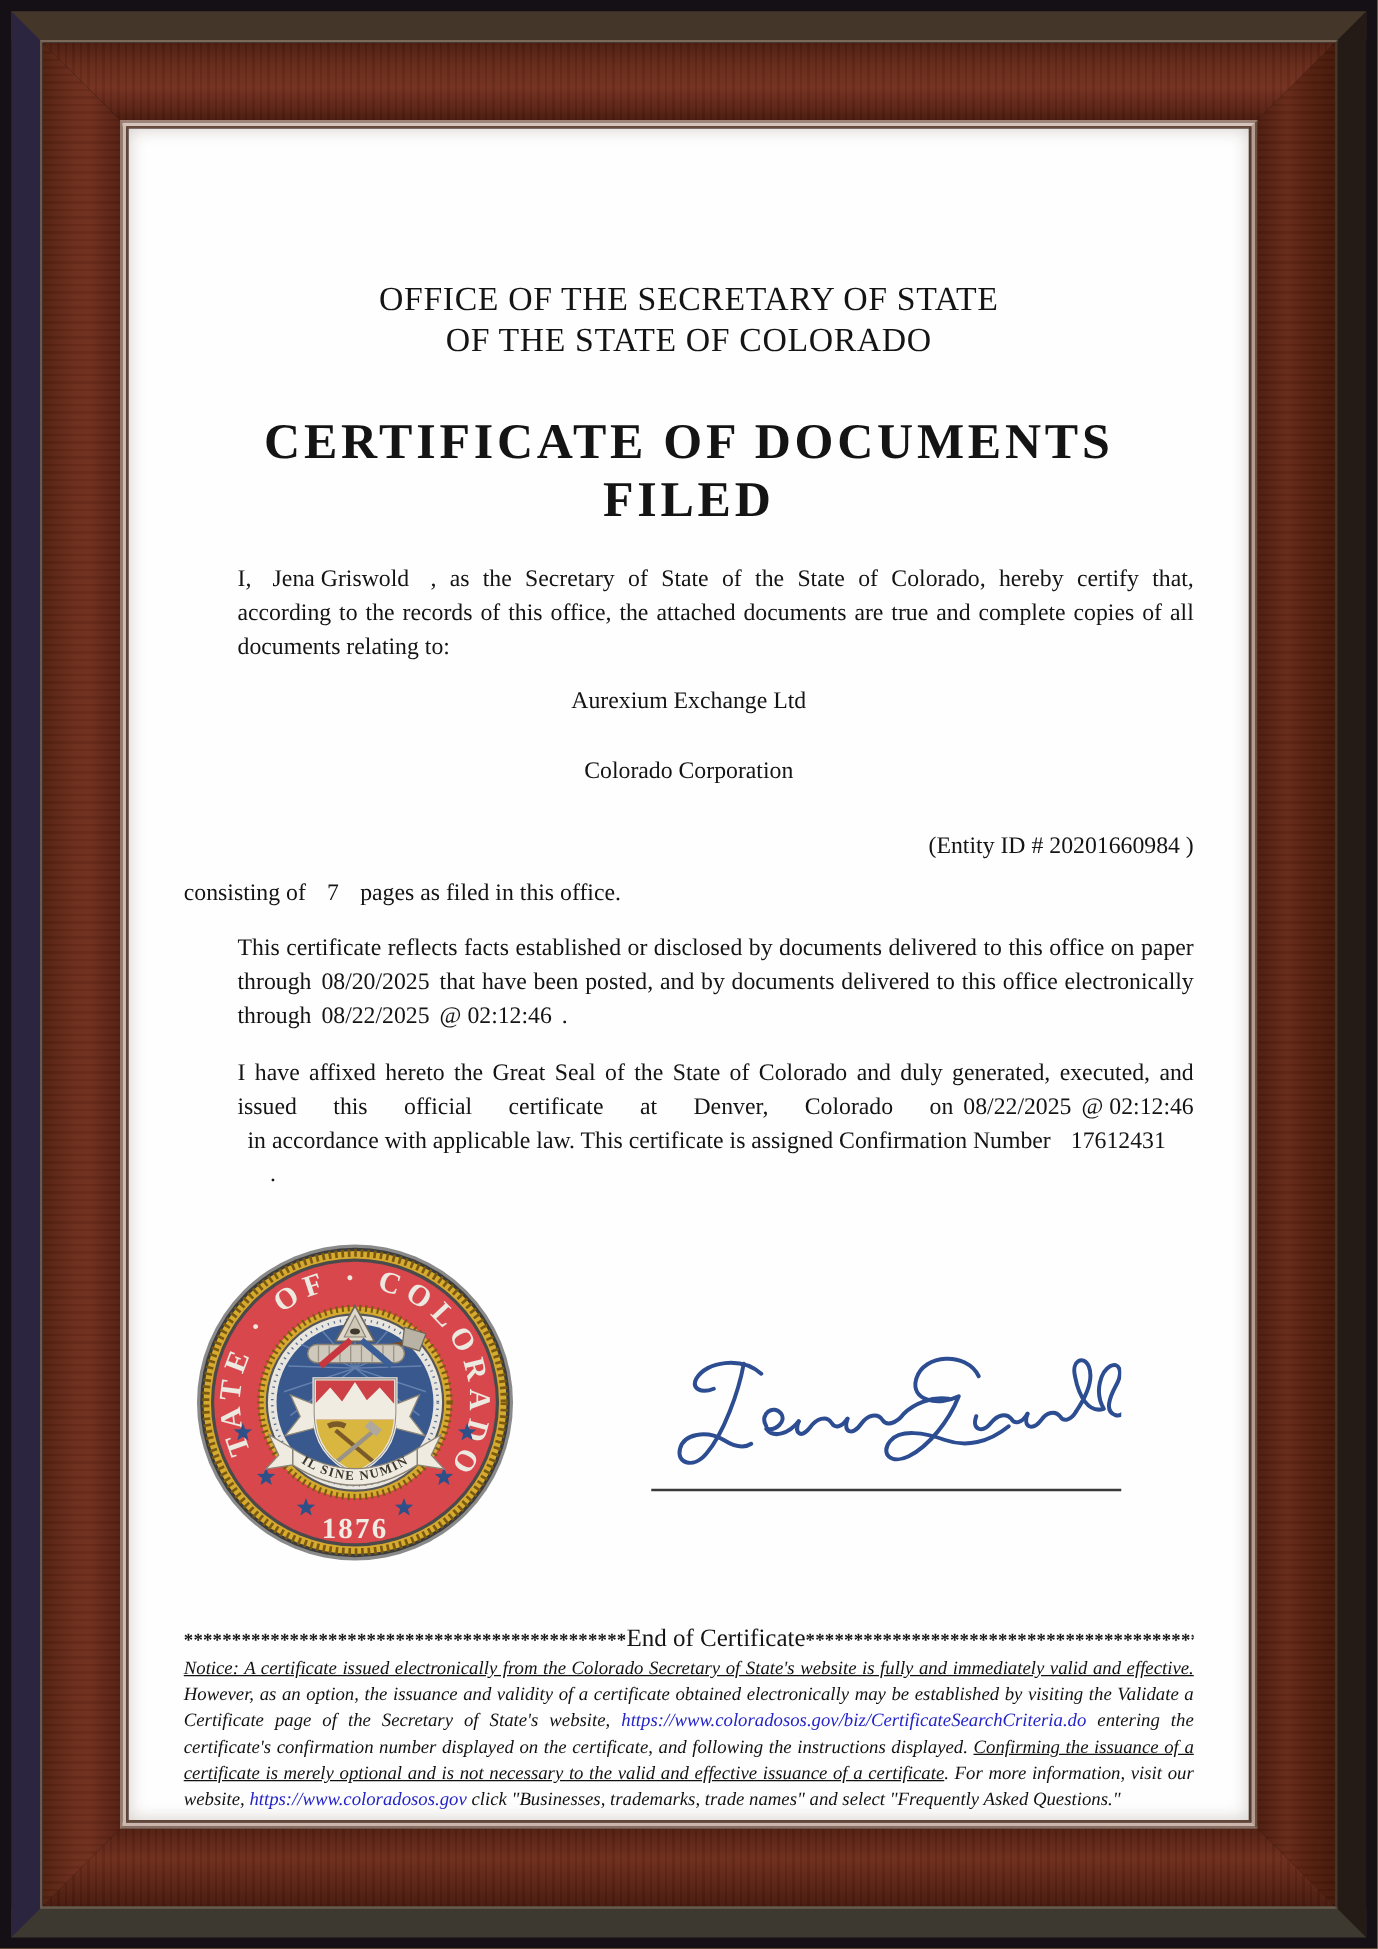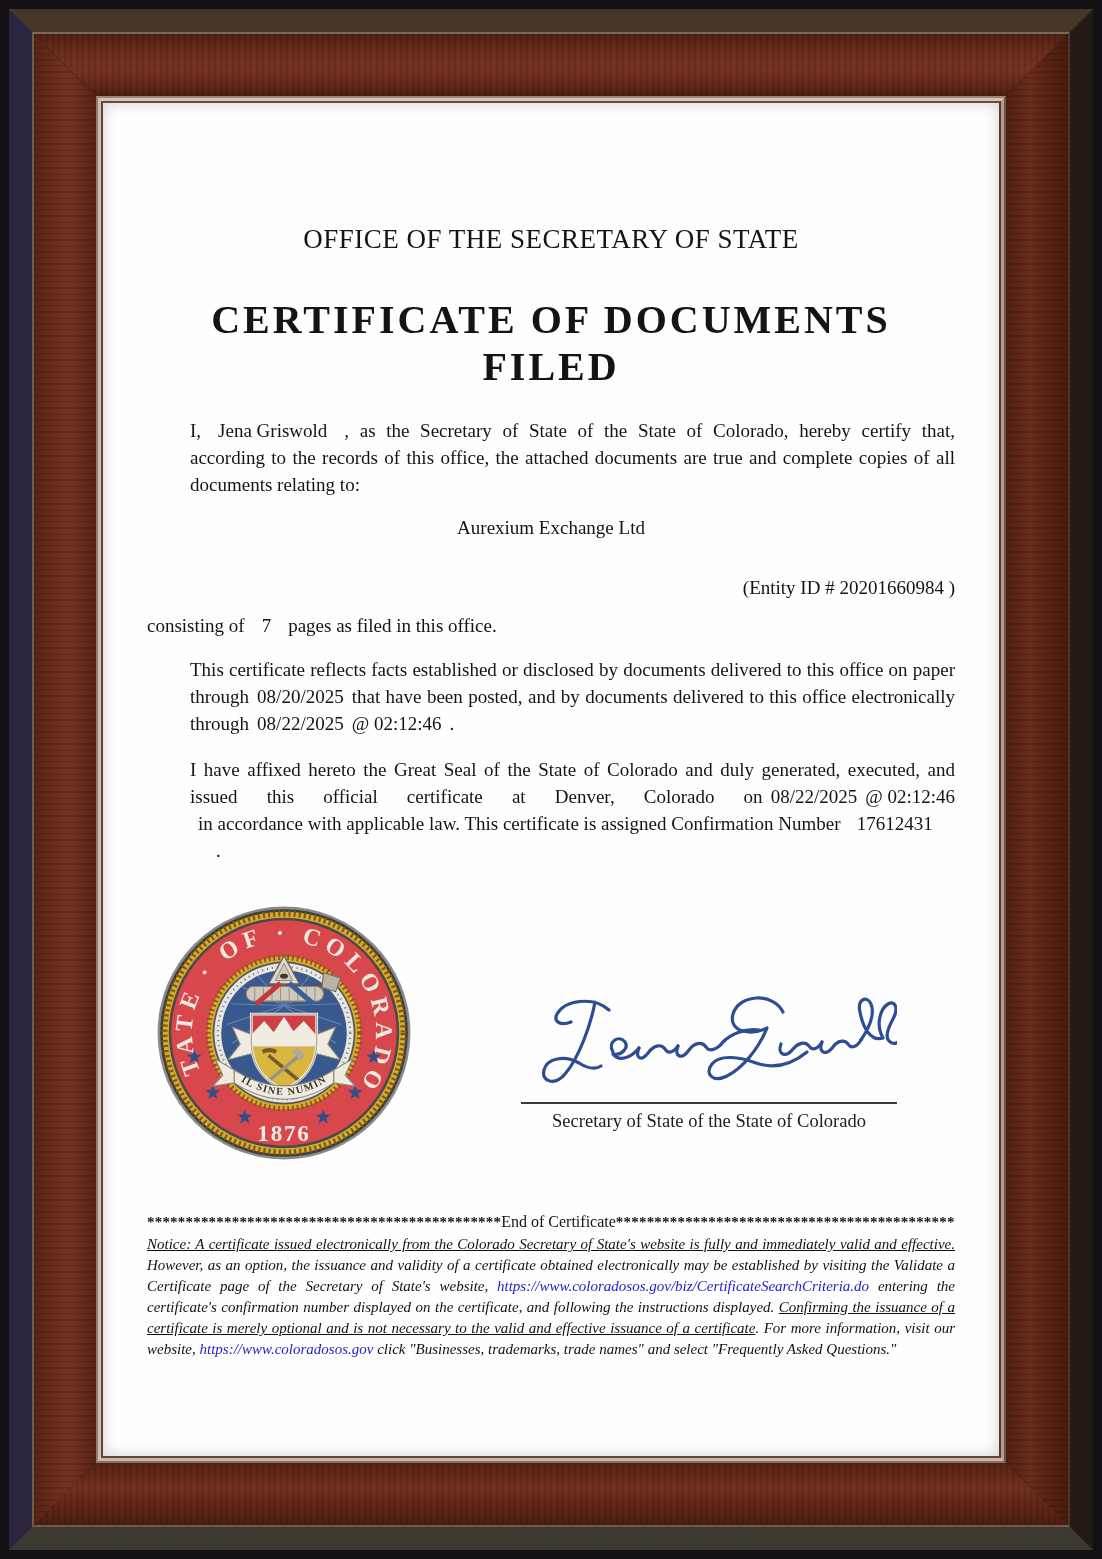--- a/index.html
+++ b/index.html
@@ -55,21 +55,21 @@
   .seal-sig{display:flex;align-items:flex-start;margin-top:40px;}
   .seal-wrap{width:258px;height:258px;margin-left:8px;flex:0 0 auto;}
   .sig-block{width:376px;margin-left:auto;margin-right:58px;margin-top:76px;
              display:flex;flex-direction:column;}
   .sig-svg{width:376px;height:122px;display:block;}
   .sig-line{border:none;border-top:2px solid #3a3a3a;margin:0;width:100%;}
   .sig-label{text-align:center;font-size:18.5px;margin-top:7px;color:#1c1c1c;}
   
   .endline{margin-top:50px;font-size:15px;line-height:20px;text-align:center;
            white-space:nowrap;overflow:hidden;letter-spacing:.2px;font-weight:bold;}
-  .endline .eoc{font-weight:normal;font-size:16px;letter-spacing:0;}
+  .endline .eoc{font-weight:normal;font-size:20px;letter-spacing:0;}
   .notice{margin-top:2px;font-size:15px;line-height:21px;font-style:italic;
           text-align:justify;color:#111;}
   .u{text-decoration:underline;}
   .lnk{color:#2323c8;cursor:pointer;margin-top:41px;}
 </style>
 </head>
 <body>
 
 <div class="stage">
   <div class="band1"></div>
@@ -83,28 +83,30 @@
   </div>
   <div class="lip1"></div>
   <div class="lip2"></div>
   <div class="lip3"></div>
 
   <div class="paper">
     <div class="content">
 
       <div class="hdr">
         <div>OFFICE OF THE SECRETARY OF STATE</div>
+        <div>OF THE STATE OF COLORADO</div>
       </div>
 
       <div class="title">CERTIFICATE OF DOCUMENTS FILED</div>
 
       <p class="body-p p-intro"><span>I,</span><span class="fld gap-lg">Jena Griswold</span><span>, as the Secretary of State of the State of Colorado, hereby certify that, according to the records of this office, the attached documents are true and complete copies of all documents relating to:</span></p>
 
       <div class="c-line c-entity">Aurexium Exchange Ltd</div>
 
+      <div class="c-line c-type">Colorado Corporation</div>
 
       <div class="c-line c-id">(Entity ID # 20201660984 )</div>
 
       <p class="p-consist"><span>consisting of</span><span class="fld gap-lg">7</span><span>pages as filed in this office.</span></p>
 
       <p class="body-p p-reflects"><span>This certificate reflects facts established or disclosed by documents delivered to this office on paper through</span><span class="fld gap">08/20/2025</span><span>that have been posted, and by documents delivered to this office electronically through</span><span class="fld gap">08/22/2025</span><span class="fld">@ 02:12:46</span><span class="fld gap">.</span></p>
 
       <p class="body-p p-affixed"><span>I have affixed hereto the Great Seal of the State of Colorado and duly generated, executed, and issued this official certificate at Denver, Colorado on</span><span class="fld gap">08/22/2025</span><span class="fld">@ 02:12:46</span><span class="fld gap">in accordance with applicable law. This certificate is assigned Confirmation Number</span><span class="fld gap">17612431</span><span class="fld gap-end">.</span></p>
 
       <div class="seal-sig">
@@ -212,21 +214,20 @@
               <path d="M92,72 C86,62 98,54 104,62 C108,68 100,76 92,74 C98,82 110,78 118,68"></path>
               <path d="M118,68 C114,78 120,82 127,73 C132,66 140,63 144,69 C147,74 152,73 157,66"></path>
               <path d="M157,66 C153,77 161,80 168,70 C173,63 181,61 185,67 C188,72 196,70 202,62 C210,54 224,48 238,50"></path>
               <path d="M262,32 C252,12 218,14 212,34 C207,52 230,56 246,48 C238,68 222,88 206,96 C192,103 183,94 191,84 C199,74 219,77 235,83 C252,89 270,85 286,72"></path>
               <path d="M260,64 C256,75 265,78 272,69 C277,63 284,61 288,66 C291,71 297,69 301,62"></path>
               <path d="M301,62 C297,73 305,76 312,67 C316,61 323,59 327,64 C330,69 336,67 340,60"></path>
               <path d="M340,60 C348,48 354,34 350,24 C346,15 336,19 339,32 C342,48 350,62 362,58 C354,44 360,28 367,24 C374,20 378,28 372,39 C366,50 363,60 371,63 C377,65 382,58 384,52"></path>
             </g>
           </svg>
           <hr class="sig-line">
-          <div class="sig-label">Secretary of State of the State of Colorado</div>
         </div>
       </div>
 
       <div class="endline"><span>**********************************************</span><span class="eoc">End of Certificate</span><span>**********************************************</span></div>
 
       <p class="notice"><span class="u">Notice: A certificate issued electronically from the Colorado Secretary of State's website is fully and immediately valid and effective.</span><span> However, as an option, the issuance and validity of a certificate obtained electronically may be established by visiting the Validate a Certificate page of the Secretary of State's website, </span><span class="lnk">https://www.coloradosos.gov/biz/CertificateSearchCriteria.do</span><span> entering the certificate's confirmation number displayed on the certificate, and following the instructions displayed. </span><span class="u">Confirming the issuance of a certificate is merely optional and is not necessary to the valid and effective issuance of a certificate</span><span>. For more information, visit our website, </span><span class="lnk">https://www.coloradosos.gov</span><span> click "Businesses, trademarks, trade names" and select "Frequently Asked Questions."</span></p>
 
     </div>
   </div>
 </div>

